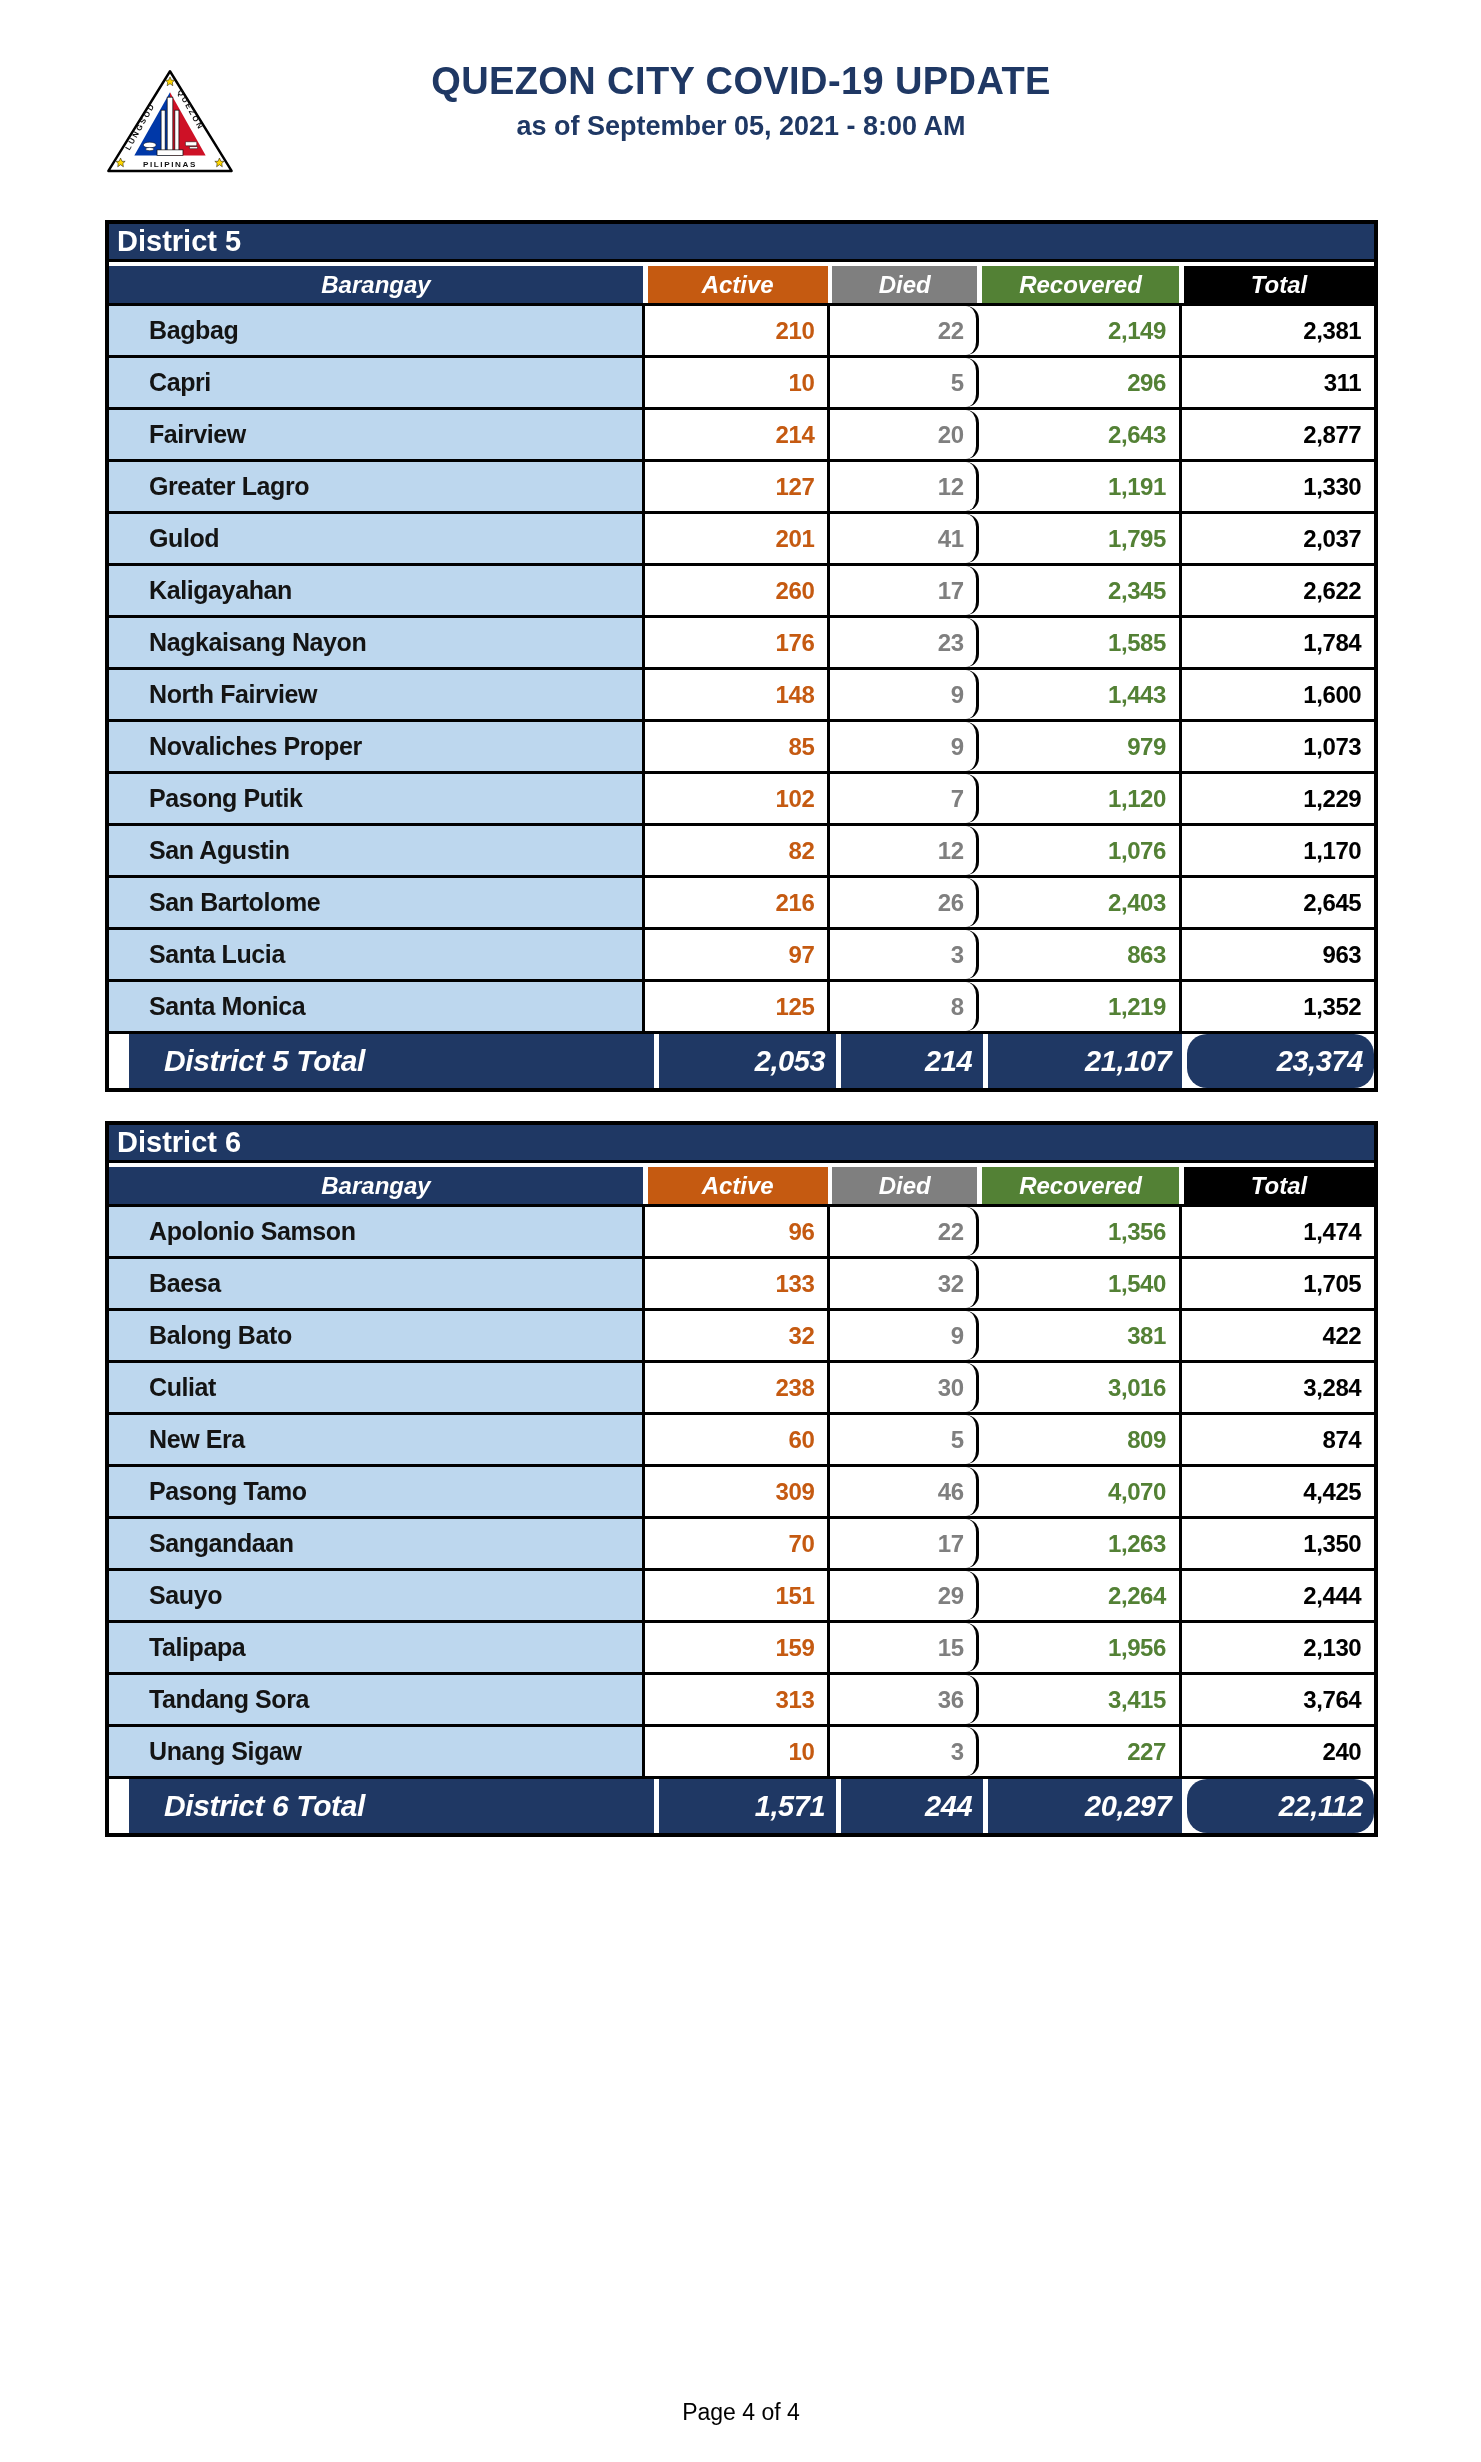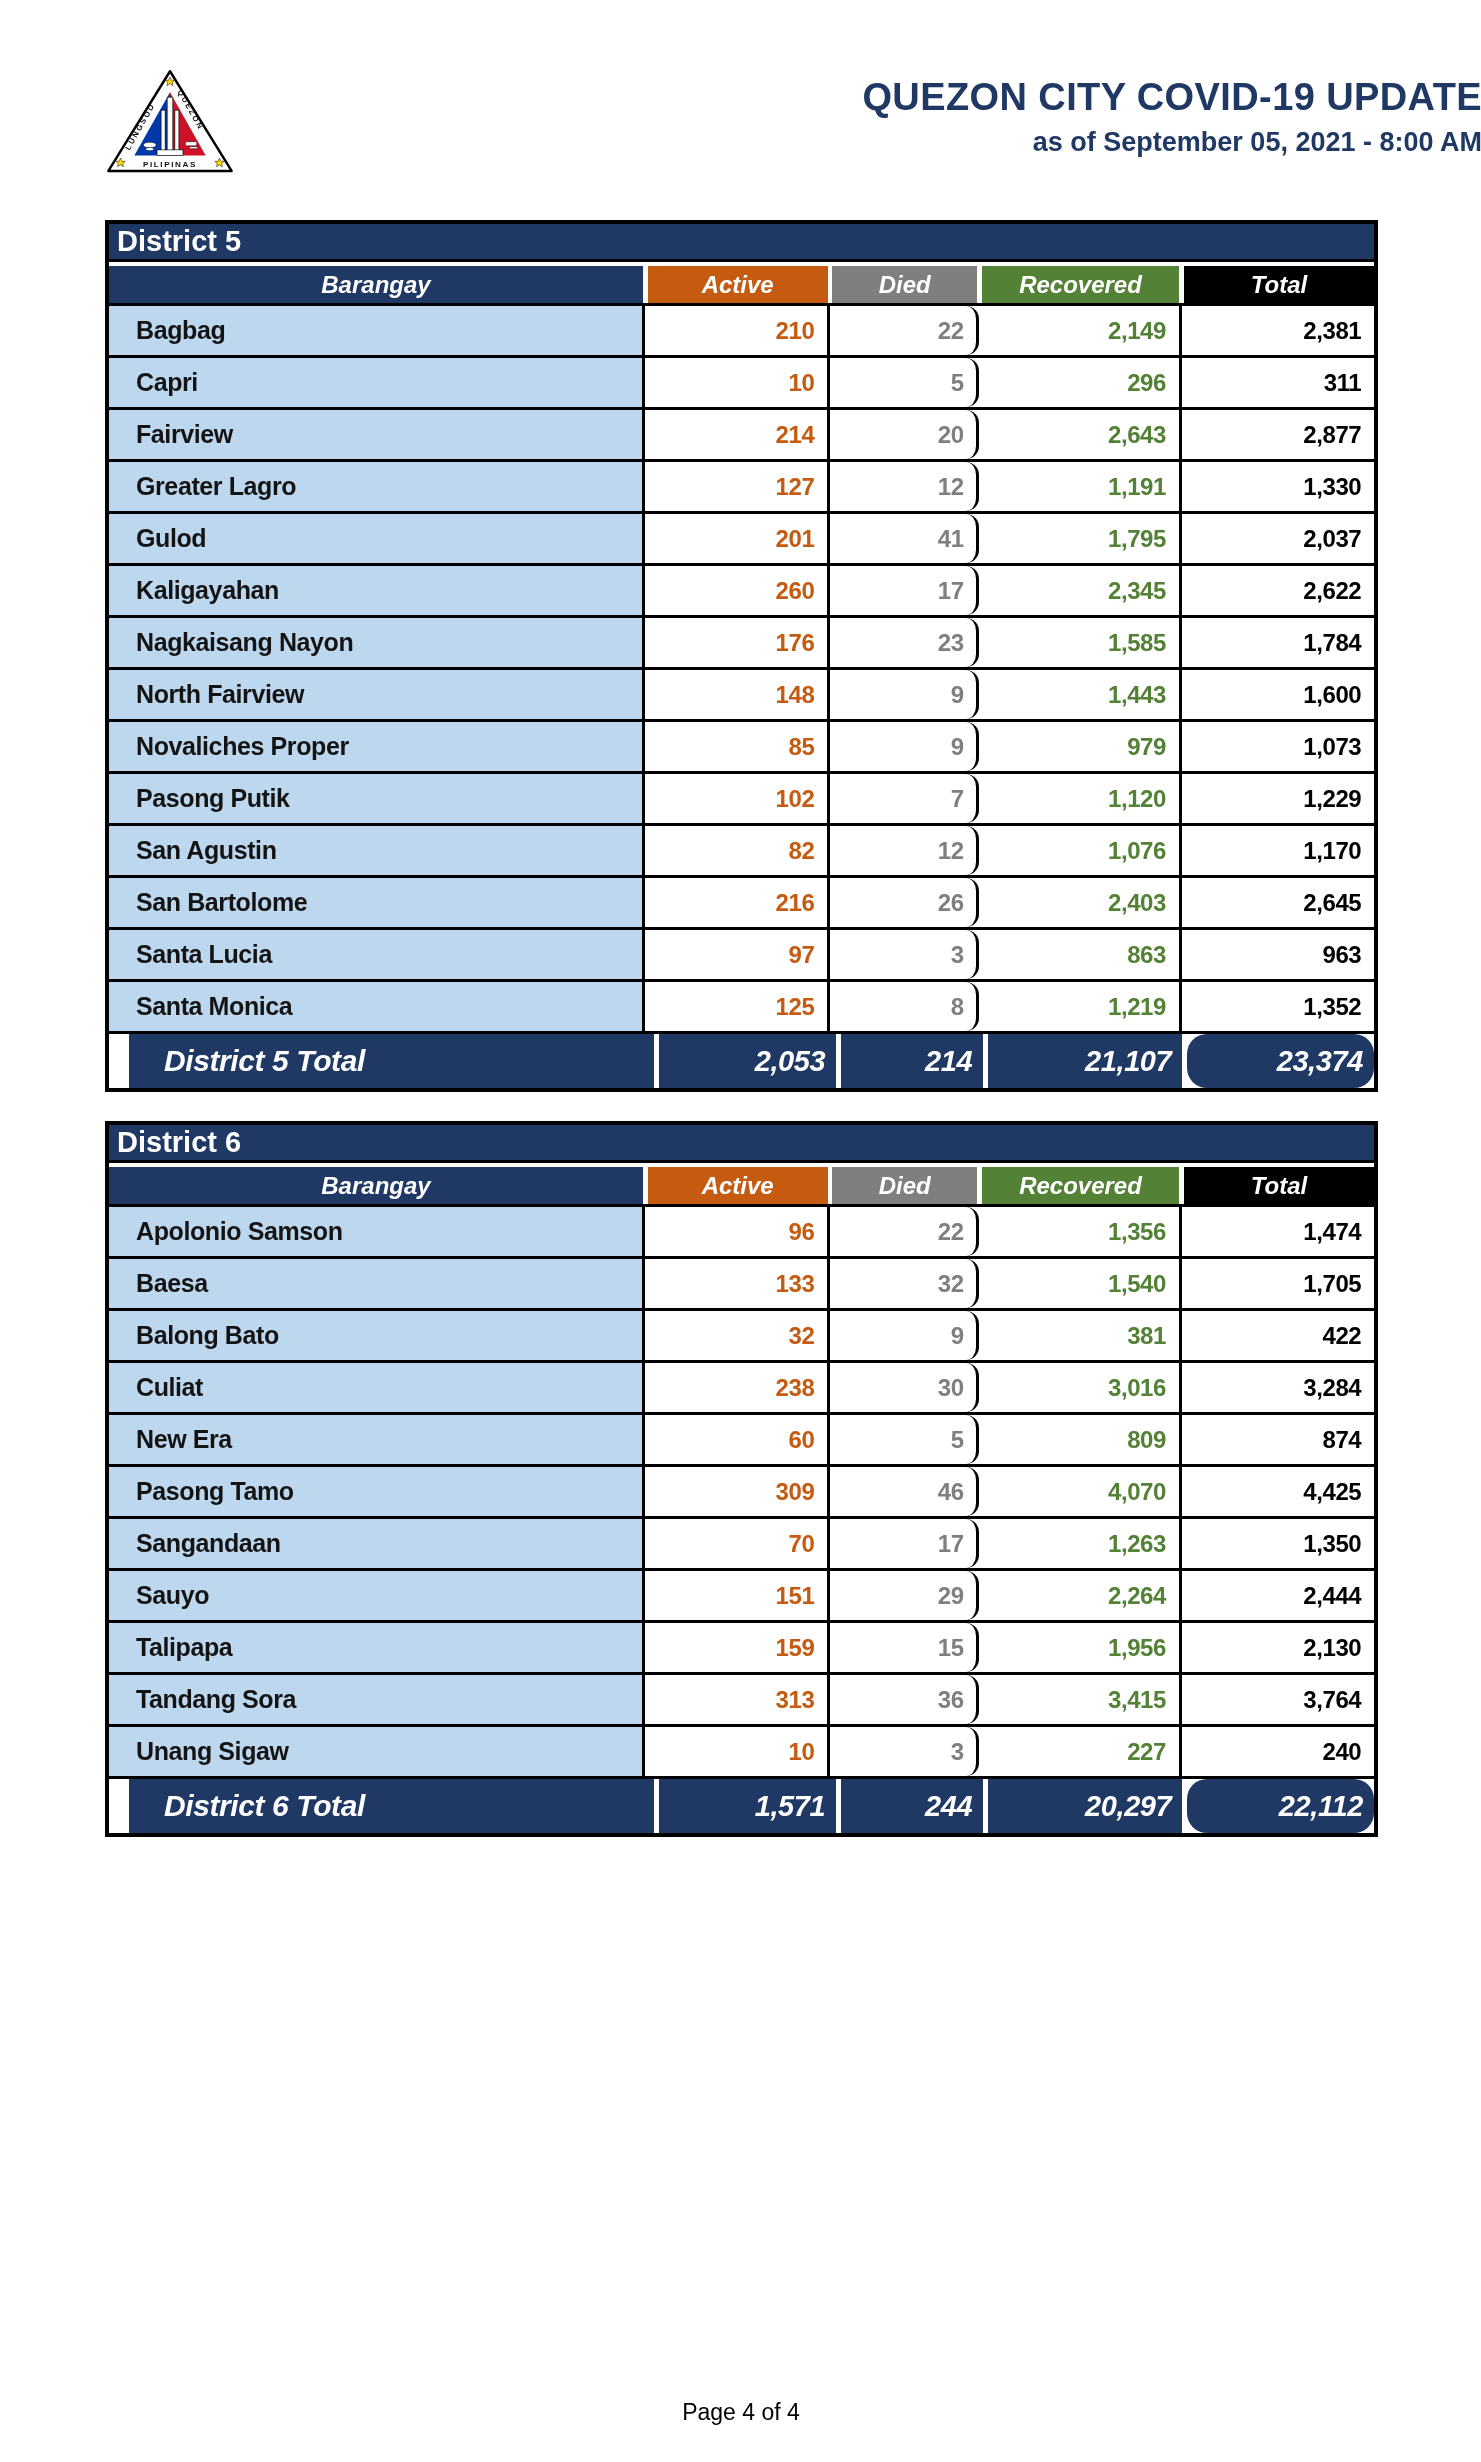--- a/index.html
+++ b/index.html
@@ -6,21 +6,21 @@
   html, body { background: #ffffff; }
   body {
     width: 1482px; height: 2462px;
     position: relative;
     font-family: "Liberation Sans", sans-serif;
     color: #000;
   }
 
   
   .logo-wrap { position: absolute; left: 103px; top: 68px; width: 134px; height: 107px; }
-  .titles { position: absolute; left: 0; top: 76px; width: 100%; text-align: right; }
+  .titles { position: absolute; left: 0; top: 60px; width: 100%; text-align: center; }
   .main-title {
     font-size: 38px; font-weight: bold; letter-spacing: 0.4px;
     color: var(--navy);
   }
   .sub-title {
     margin-top: 8px; font-size: 27px; font-weight: bold;
     color: var(--navy);
   }
 
   
@@ -49,21 +49,21 @@
   .hc-name      { background: var(--navy); }
   .hc-active    { background: var(--orange); }
   .hc-died      { background: var(--gray); }
   .hc-recovered { background: var(--green); }
   .hc-total     { background: #000; }
 
   .drow { height: 52px; border-top: 3.2px solid #000; }
   .drow > div { display: flex; align-items: center; border-right: 3.2px solid #000; }
   .drow > div:last-child { border-right: none; }
   .cell-name {
-    background: var(--light_blue); padding-left: 27px;
+    background: var(--light_blue); padding-left: 40px;
     font-size: 25px; font-weight: bold; color: #141414;
     letter-spacing: -0.4px;
   }
   .cell-num {
     background: #fff; justify-content: flex-end; padding-right: 12.7px;
     font-size: 24px; font-weight: bold; letter-spacing: -0.4px;
   }
   .c-active    { color: var(--orange); }
   .c-died      { color: var(--gray); border-radius: 13px; }
   .c-recovered { color: var(--green); }

